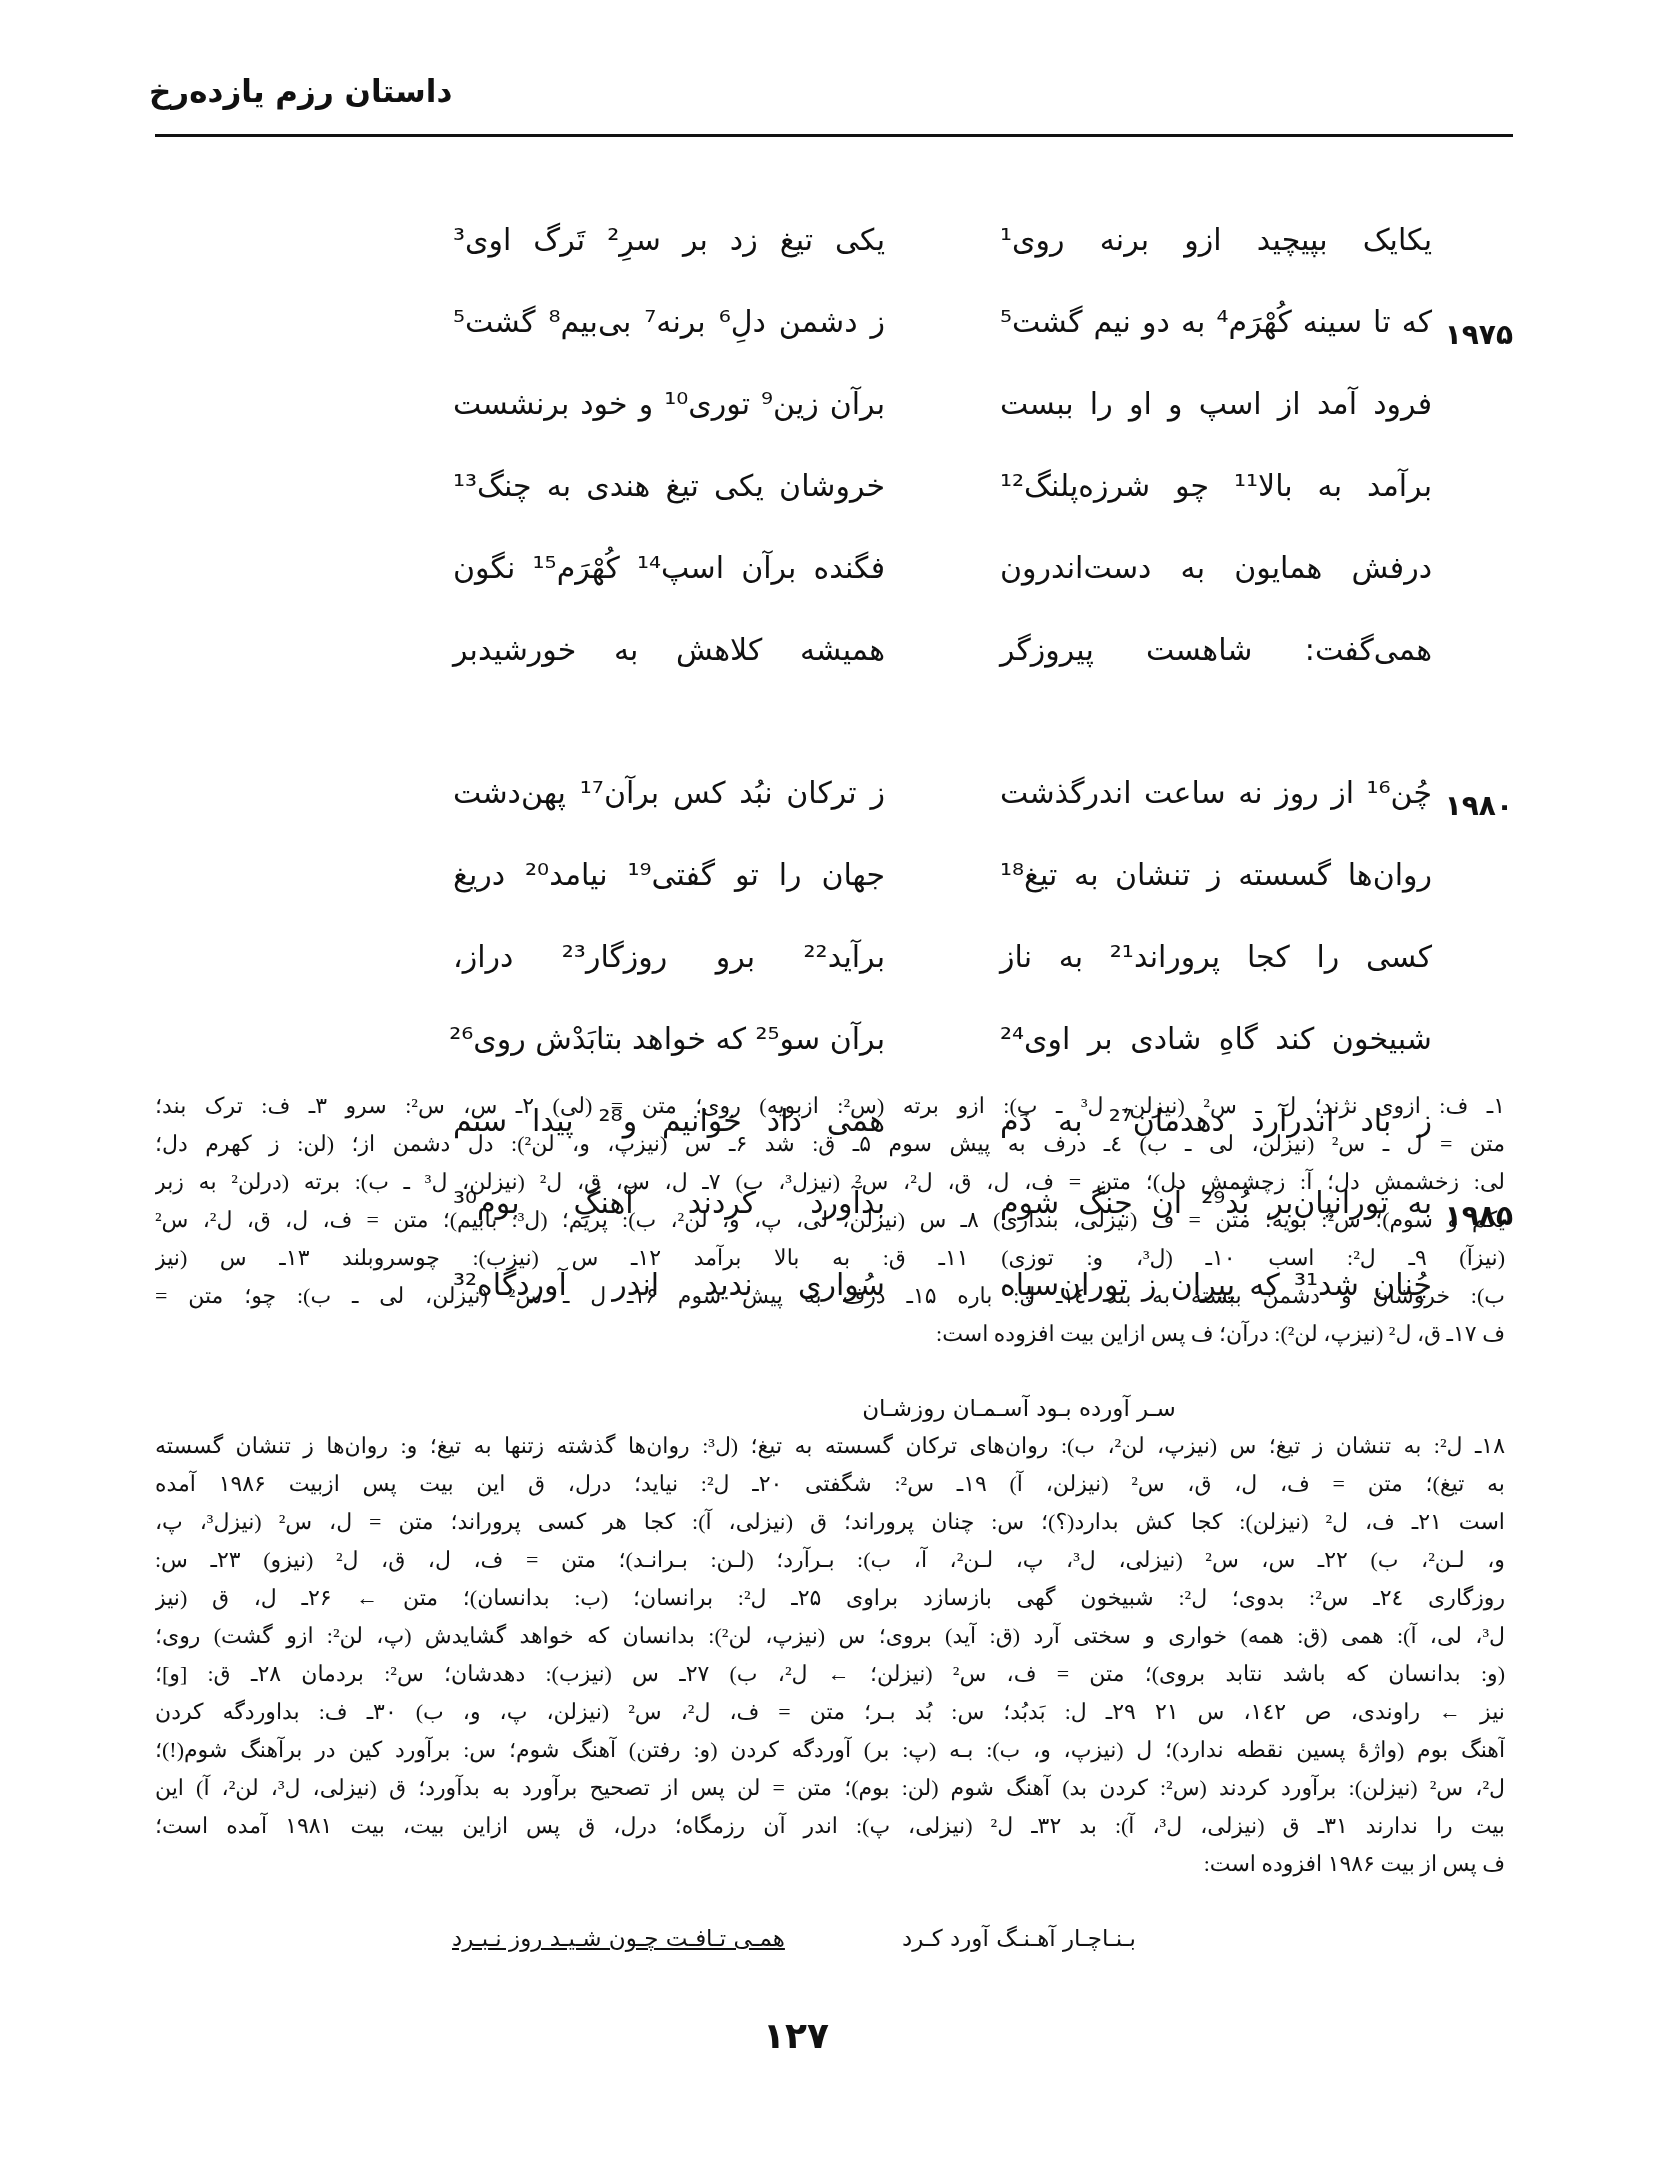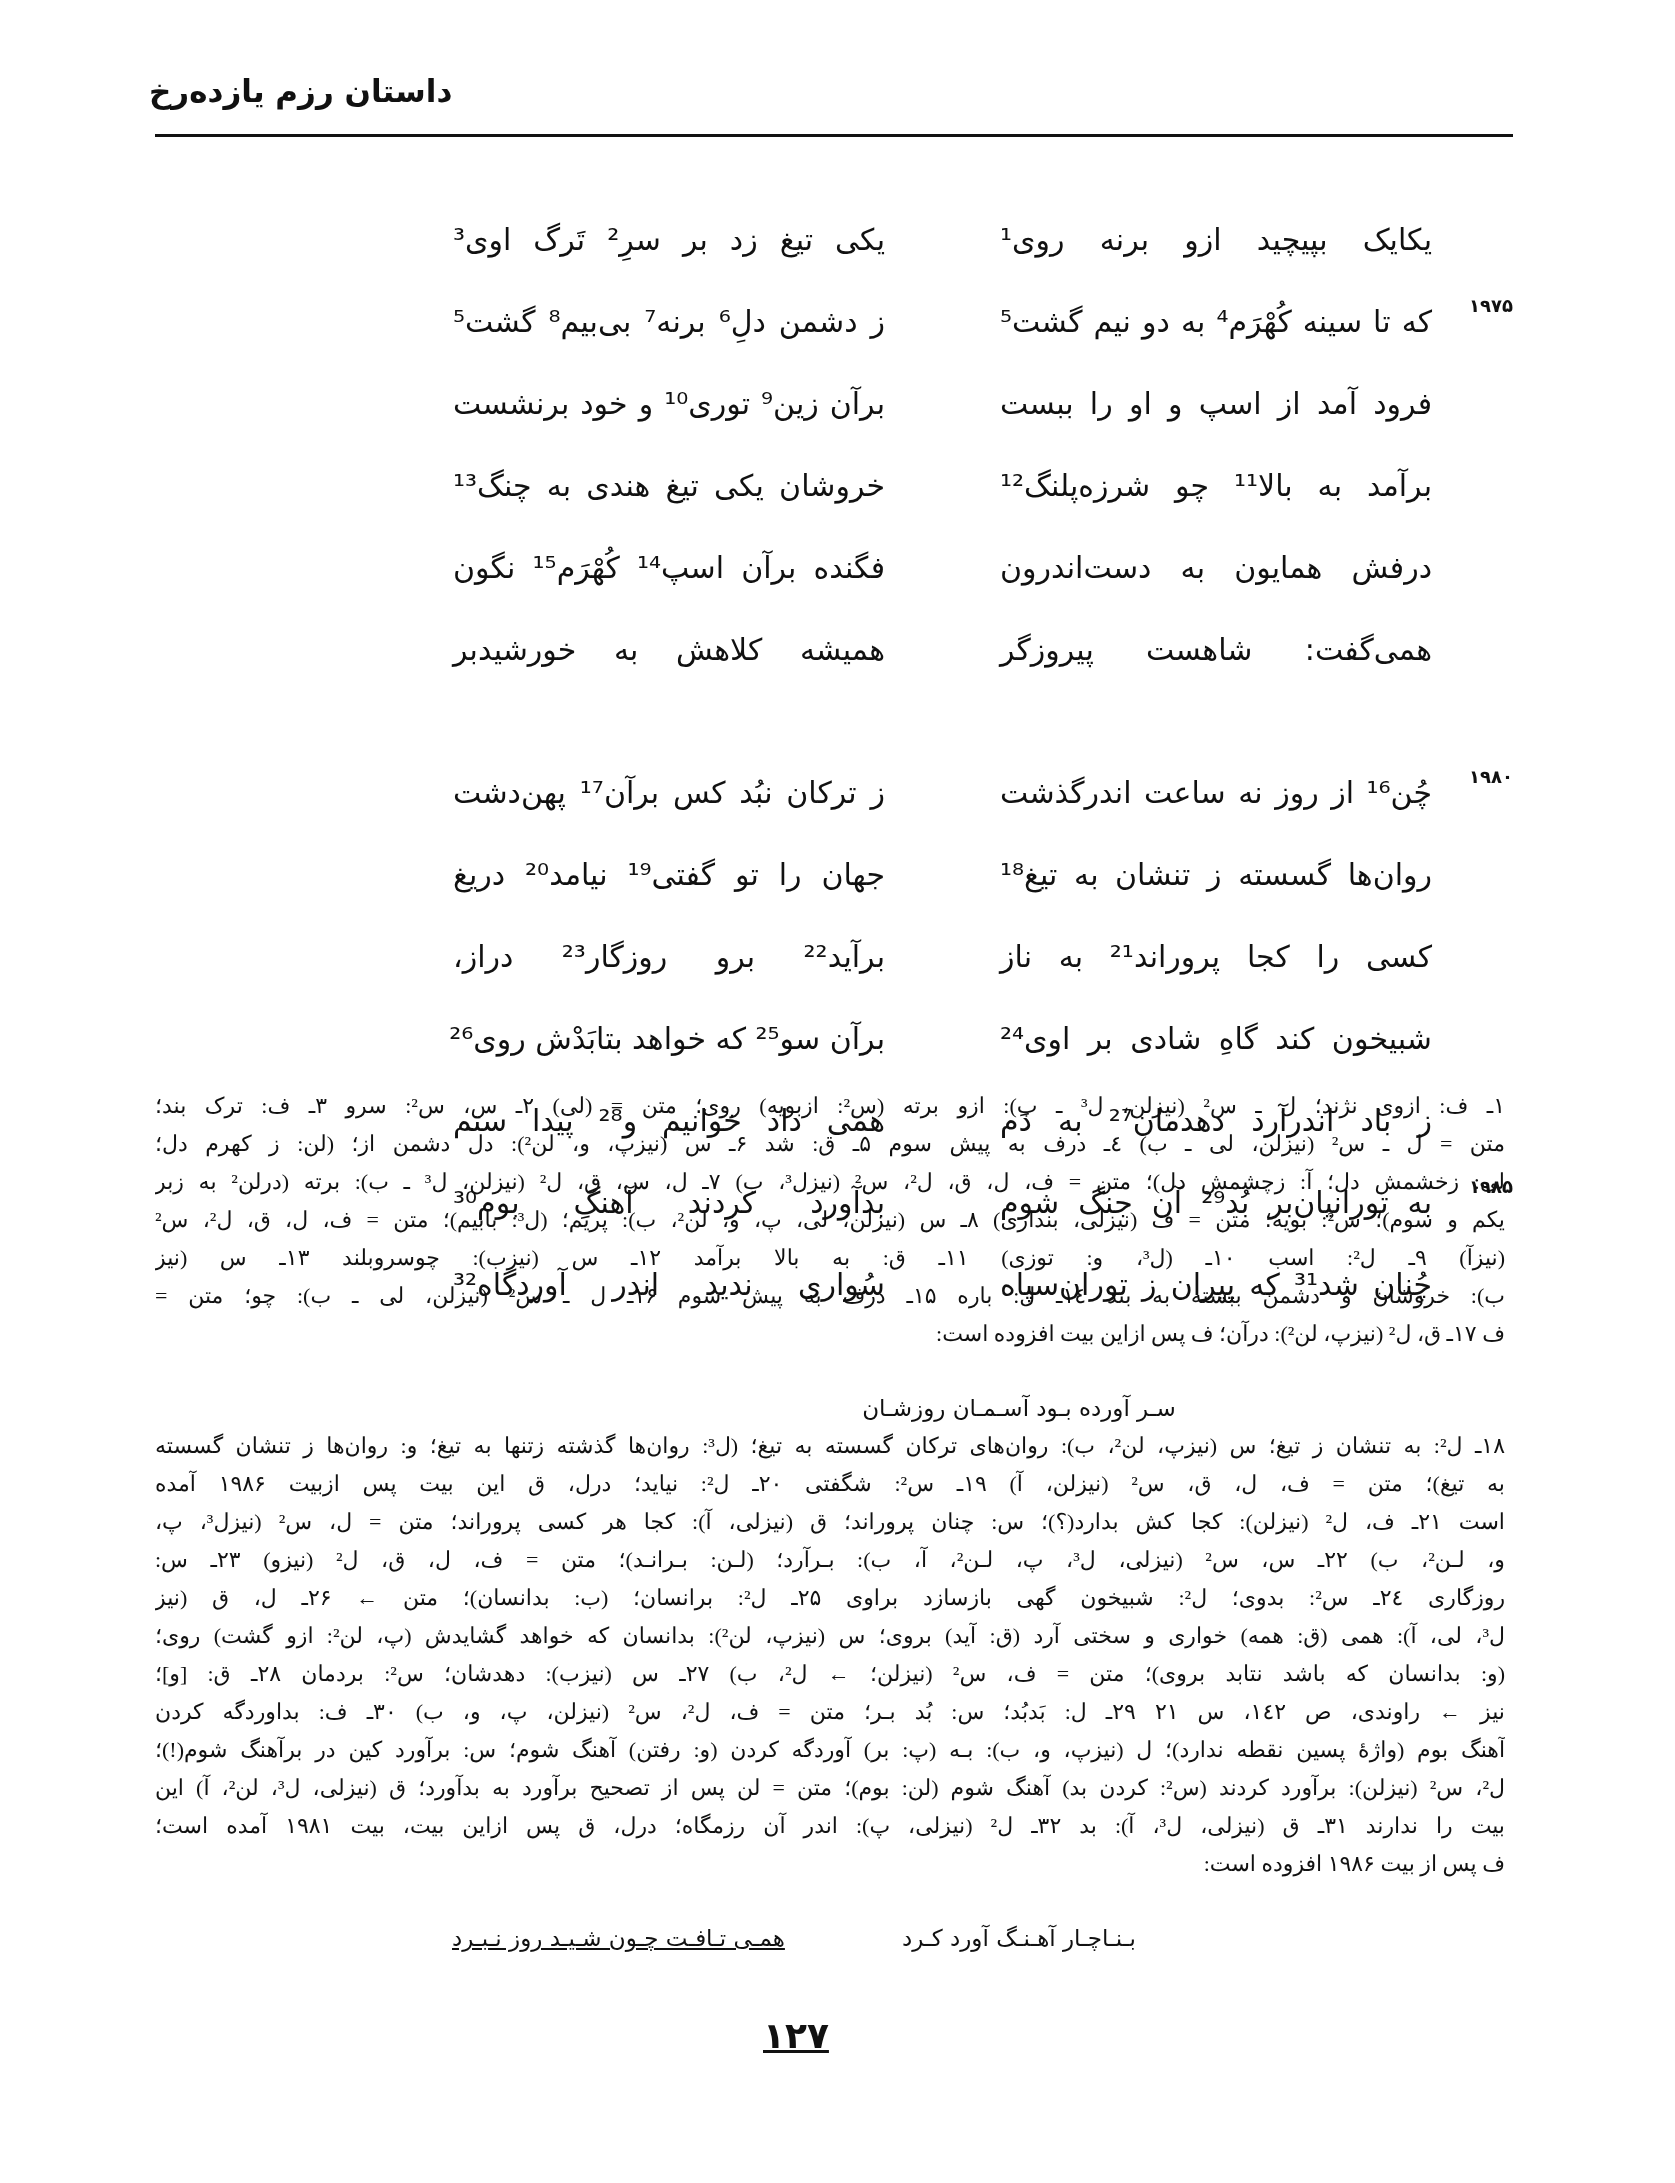--- a/index.html
+++ b/index.html
@@ -22,36 +22,36 @@
   .bayt {
     position: relative; height: 82px; display: flex; flex-direction: row;
     direction: rtl; align-items: center;
   }
   .hemi {
     font-size: 30px; line-height: 1; white-space: nowrap;
     width: 432px; text-align: justify; text-align-last: justify;
   }
   .hemi.first { margin-left: 115px; }
   .verse-num {
-    position: absolute; right: -81px; top: 14px;
-    font-size: 18px; font-weight: bold; direction: rtl;
+    position: absolute; right: -81px; top: 37px;
+    font-size: 28px; font-weight: bold; direction: rtl;
   }
   .notes {
     position: absolute; left: 155px; top: 1087px; width: 1350px;
     font-size: 22px; line-height: 38px; direction: rtl; text-align: justify;
   }
   .note-line { white-space: nowrap; overflow: hidden; text-align: justify; text-align-last: justify; font-family: Liberation Serif, serif; }
   .note-verse {
     text-align: center; font-size: 23px; white-space: nowrap; line-height: 38px; margin-top: 36px;
   }
   .note-verse .h1 { display: inline-block; width: 378px; text-align: center; }
   .note-verse .h2 { display: inline-block; width: 378px; text-align: left; text-decoration: underline; }
   .page-number {
     position: absolute; left: 763px; top: 2015px;
-    font-size: 36px; font-weight: bold; text-decoration: underline;
+    font-size: 36px; font-weight: bold;
   }
 </style>
 </head>
 <body>
 
 <div class="running-head">داستان رزم یازده‌رخ</div>
 <div class="head-rule"></div>
 
 <div class="poem">
   <div class="stanza">

